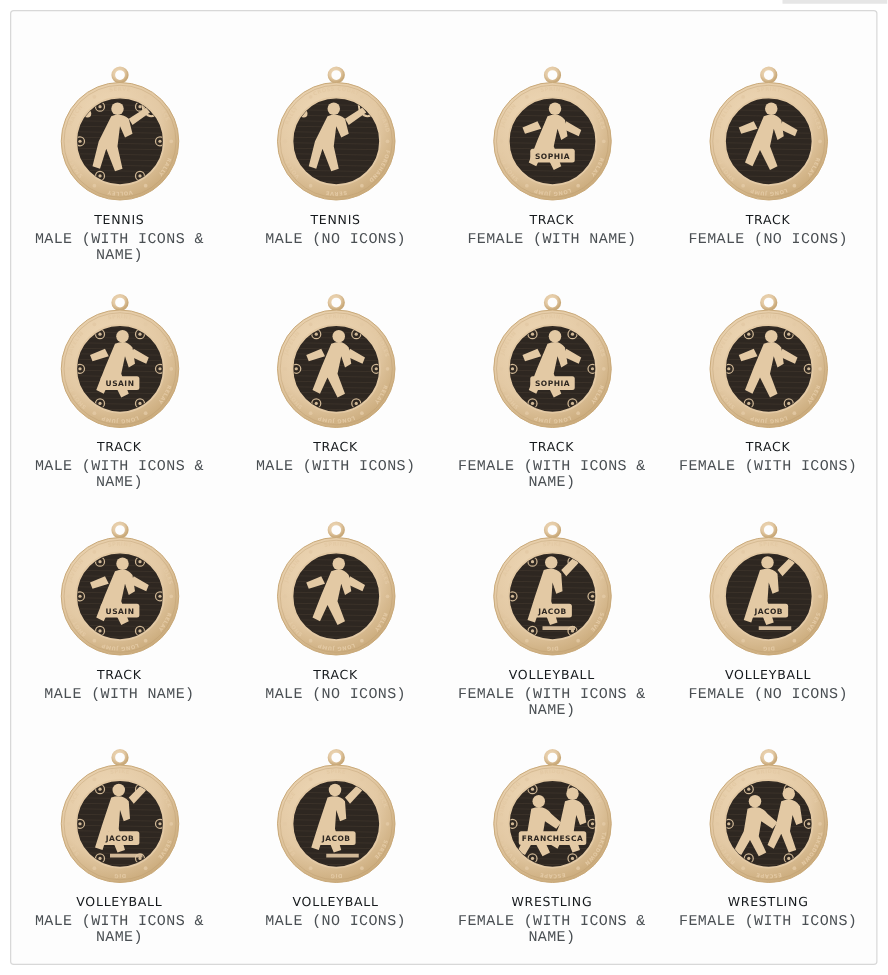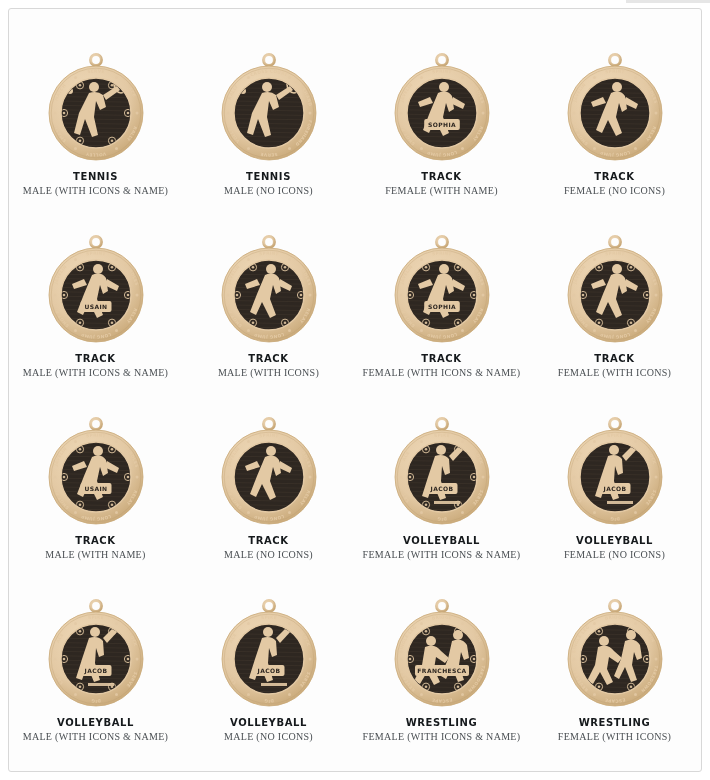--- a/index.html
+++ b/index.html
@@ -55,33 +55,33 @@
     height: 134px;
     position: relative;
   }
   .caption {
     text-align: center;
     margin-top: 2px;
     line-height: 1.15;
   }
   .cap-title {
     font-size: 10px;
-    font-weight: bold;
+    font-weight: normal;
     letter-spacing: 0.6px;
     color: #15191c;
     text-transform: uppercase;
     font-family: "DejaVu Sans", sans-serif;
   }
   .cap-sub {
-    font-size: 10px;
+    font-size: 12px;
     color: #4a4f53;
     letter-spacing: 0.3px;
     text-transform: uppercase;
     margin-top: 2px;
-    font-family: Liberation Serif, serif;
+    font-family: Liberation Mono, monospace;
     text-align: center;
   }
   svg { display: block; }
   .topline {
     position: absolute;
     right: 0;
     top: 0;
     width: 84px;
     height: 3px;
     background: #e6e6e6;

